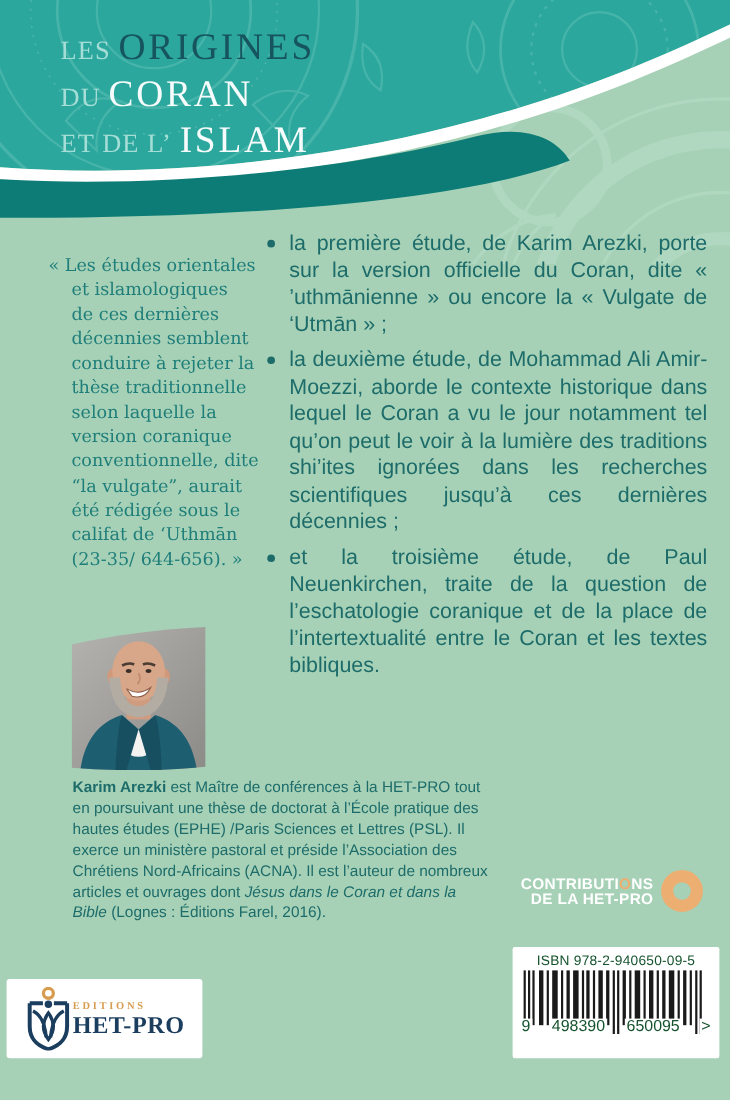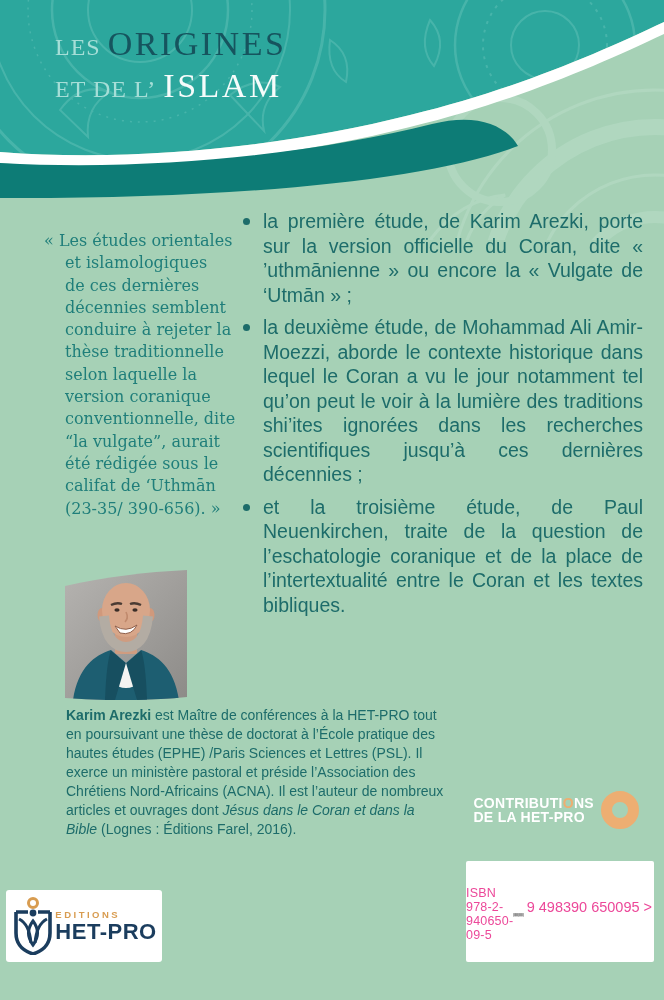--- a/index.html
+++ b/index.html
@@ -33,33 +33,33 @@
   .bullets li .dot{position:absolute;left:3px;top:9px;width:7px;height:7px;border-radius:50%;background:#1d6c6a;}
   
   .photo{position:absolute;left:65px;top:570px;}
   
   .bio{position:absolute;left:66px;top:706px;width:380px;
     color:#1d6c6a;font-size:14px;line-height:19px;}
   .bio b{font-weight:bold;}
   
   .badge{position:absolute;left:449px;top:789px;width:190px;height:42px;
     display:flex;align-items:center;justify-content:flex-end;gap:7px;}
-  .badge-text{text-align:left;color:#ffffff;font-weight:bold;font-size:14px;line-height:14.5px;letter-spacing:.3px;}
+  .badge-text{text-align:right;color:#ffffff;font-weight:bold;font-size:14px;line-height:14.5px;letter-spacing:.3px;}
   .badge-o{color:#edae72;}
   .badge-ring{width:16px;height:16px;border:11px solid #edae72;border-radius:50%;flex:0 0 auto;}
   
   .barcode{position:absolute;left:466px;top:861px;width:188px;height:101px;background:#ffffff;border-radius:2px;
-    display:flex;flex-direction:row;align-items:center;padding-top:5px;box-sizing:border-box;color:#ec4899;}
+    display:flex;flex-direction:column;align-items:center;padding-top:5px;box-sizing:border-box;color:#14532d;}
   .isbn{font-size:12.5px;letter-spacing:.2px;line-height:14px;}
   .bars{margin-top:2px;}
   .bc-digits{width:176px;display:flex;justify-content:space-between;font-size:14.5px;line-height:15px;margin-top:-14px;background:transparent;}
   .bc-digits span{background:#ffffff;padding:0 2px;}
   
-  .pub{position:absolute;left:6px;top:890px;width:156px;height:72px;background:#ffffff;border-radius:3px;
-    display:flex;align-items:center;justify-content:center;}
+  .pub{position:absolute;left:6px;top:890px;width:178px;height:72px;background:#ffffff;border-radius:3px;
+    display:flex;align-items:center;justify-content:center;font-family:Liberation Serif, serif;}
   .pub-text{display:flex;flex-direction:column;}
   .pub-editions{color:#d89c50;font-size:9.5px;font-weight:bold;letter-spacing:2.5px;line-height:12px;}
   .pub-name{color:#1b3d5e;font-size:22px;font-weight:bold;letter-spacing:.5px;line-height:22px;}
 </style>
 </head>
 <body>
 
 <div class="page">
 
   <svg class="header-svg" width="664" height="240" viewBox="0 0 664 240">
@@ -100,37 +100,40 @@
 
     <path fill="#0d7c76" d="M0,163 C160,172 320,152 432,124 C475,113 505,124 518,146
              C430,180 240,199 0,198 Z"></path>
   </svg>
 
   <div class="title">
     <div class="t-line">
       <span class="t-small">LES</span><span class="t-big t-dark">ORIGINES</span>
     </div>
     <div class="t-line">
+      <span class="t-small">DU</span><span class="t-big t-white">CORAN</span>
+    </div>
+    <div class="t-line">
       <span class="t-small">ET DE L’</span><span class="t-big t-white">ISLAM</span>
     </div>
   </div>
 
   <div class="quote">« Les études orientales
 et islamologiques
 de ces dernières
 décennies semblent
 conduire à rejeter la
 thèse traditionnelle
 selon laquelle la
 version coranique
 conventionnelle, dite
 “la vulgate”, aurait
 été rédigée sous le
 califat de ‘Uthmān
-(23-35/ 390-656). »</div>
+(23-35/ 644-656). »</div>
 
   <div class="main-col">
     <ul class="bullets">
       <li>
         <span class="dot"></span>
         <span>la première étude, de Karim Arezki, porte sur la version officielle du Coran, dite « ’uthmānienne » ou encore la « Vulgate de ‘Utmān » ;</span>
       </li>
       <li>
         <span class="dot"></span>
         <span>la deuxième étude, de Mohammad Ali Amir-Moezzi, aborde le contexte historique dans lequel le Coran a vu le jour notamment tel qu’on peut le voir à la lumière des traditions shi’ites ignorées dans les recherches scientifiques jusqu’à ces dernières décennies ;</span>

